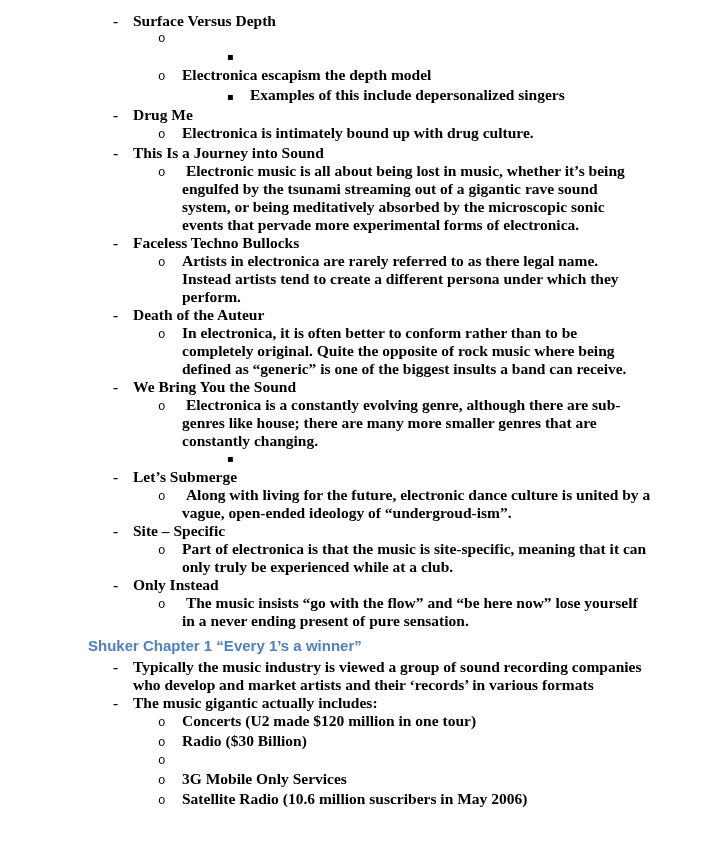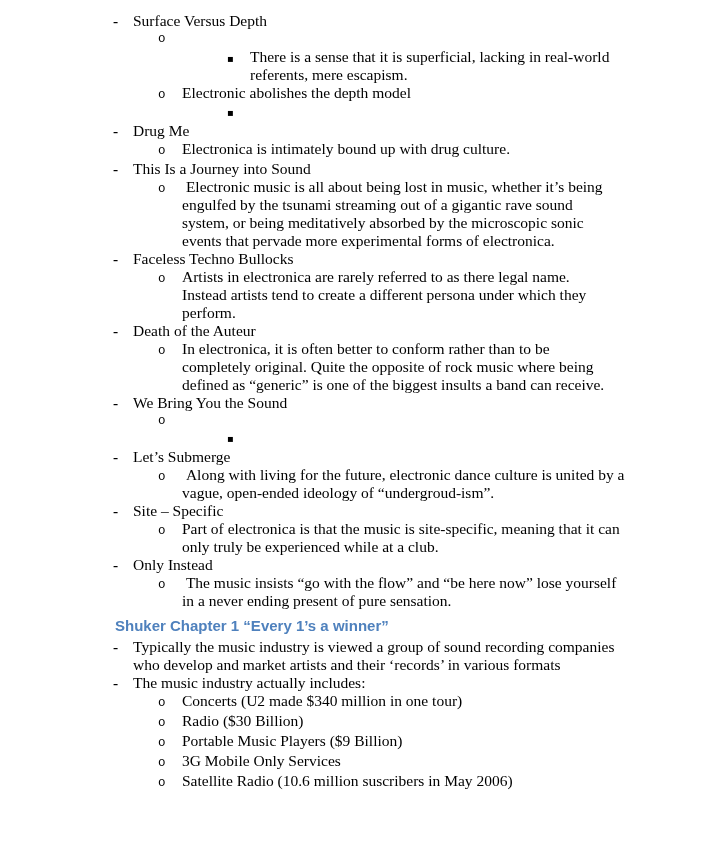--- a/index.html
+++ b/index.html
@@ -23,20 +23,21 @@
     line-height: 18px;
     color: #000000;
   }
   .item {
     display: flex;
     align-items: baseline;
   }
   .item .txt {
     white-space: pre-wrap;
     flex: 0 1 auto;
+    font-weight: bold;
   }
   .lvl1 { padding-left: 113px; }
   .lvl2 { padding-left: 158px; }
   .lvl3 { padding-left: 227px; }
   .marker {
     flex: 0 0 auto;
     display: inline-block;
   }
   .m1 {
     width: 20px;
@@ -47,21 +48,21 @@
     width: 24px;
     font-family: "Liberation Mono", "DejaVu Sans Mono", monospace;
     font-size: 12.5px;
   }
   .m3 {
     width: 23px;
     font-family: "DejaVu Sans", sans-serif;
     font-size: 10px;
   }
   .heading {
-    padding-left: 115px;
+    padding-left: 88px;
     margin-top: 7px;
     margin-bottom: 3px;
     font-family: "Liberation Sans", "DejaVu Sans", sans-serif;
     font-weight: bold;
     font-size: 15px;
     line-height: 18px;
     color: #4f81bd;
   }
 </style>
 </head>
@@ -71,29 +72,28 @@
   <div id="list-before">
       <div class="item lvl1">
         <span class="marker m1">-</span>
         <span class="txt">Surface Versus Depth</span>
       </div>
       <div class="item lvl2">
         <span class="marker m2">o</span>
       </div>
       <div class="item lvl3">
         <span class="marker m3">▪</span>
-        <span class="txt">There is a sense that it is superficial, lacking in real-world
-referents, mere escapism.</span>
-      </div>
-      <div class="item lvl2">
-        <span class="marker m2">o</span>
-        <span class="txt">Electronic abolishes the depth model</span>
+      </div>
+      <div class="item lvl2">
+        <span class="marker m2">o</span>
+        <span class="txt">Electronica escapism the depth model</span>
       </div>
       <div class="item lvl3">
         <span class="marker m3">▪</span>
+        <span class="txt">Examples of this include depersonalized singers</span>
       </div>
       <div class="item lvl1">
         <span class="marker m1">-</span>
         <span class="txt">Drug Me</span>
       </div>
       <div class="item lvl2">
         <span class="marker m2">o</span>
         <span class="txt">Electronica is intimately bound up with drug culture.</span>
       </div>
       <div class="item lvl1">
@@ -126,20 +126,23 @@
         <span class="txt">In electronica, it is often better to conform rather than to be
 completely original. Quite the opposite of rock music where being
 defined as “generic” is one of the biggest insults a band can receive.</span>
       </div>
       <div class="item lvl1">
         <span class="marker m1">-</span>
         <span class="txt">We Bring You the Sound</span>
       </div>
       <div class="item lvl2">
         <span class="marker m2">o</span>
+        <span class="txt"> Electronica is a constantly evolving genre, although there are sub-
+genres like house; there are many more smaller genres that are
+constantly changing.</span>
       </div>
       <div class="item lvl3">
         <span class="marker m3">▪</span>
       </div>
       <div class="item lvl1">
         <span class="marker m1">-</span>
         <span class="txt">Let’s Submerge</span>
       </div>
       <div class="item lvl2">
         <span class="marker m2">o</span>
@@ -167,33 +170,32 @@
     </div>
   <div class="heading" style="color: rgb(79, 129, 189);">Shuker Chapter 1 “Every 1’s a winner”</div>
   <div id="list-after">
       <div class="item lvl1">
         <span class="marker m1">-</span>
         <span class="txt">Typically the music industry is viewed a group of sound recording companies
 who develop and market artists and their ‘records’ in various formats</span>
       </div>
       <div class="item lvl1">
         <span class="marker m1">-</span>
-        <span class="txt">The music industry actually includes:</span>
-      </div>
-      <div class="item lvl2">
-        <span class="marker m2">o</span>
-        <span class="txt">Concerts (U2 made $340 million in one tour)</span>
+        <span class="txt">The music gigantic actually includes:</span>
+      </div>
+      <div class="item lvl2">
+        <span class="marker m2">o</span>
+        <span class="txt">Concerts (U2 made $120 million in one tour)</span>
       </div>
       <div class="item lvl2">
         <span class="marker m2">o</span>
         <span class="txt">Radio ($30 Billion)</span>
       </div>
       <div class="item lvl2">
         <span class="marker m2">o</span>
-        <span class="txt">Portable Music Players ($9 Billion)</span>
       </div>
       <div class="item lvl2">
         <span class="marker m2">o</span>
         <span class="txt">3G Mobile Only Services</span>
       </div>
       <div class="item lvl2">
         <span class="marker m2">o</span>
         <span class="txt">Satellite Radio (10.6 million suscribers in May 2006)</span>
       </div>
     </div>

